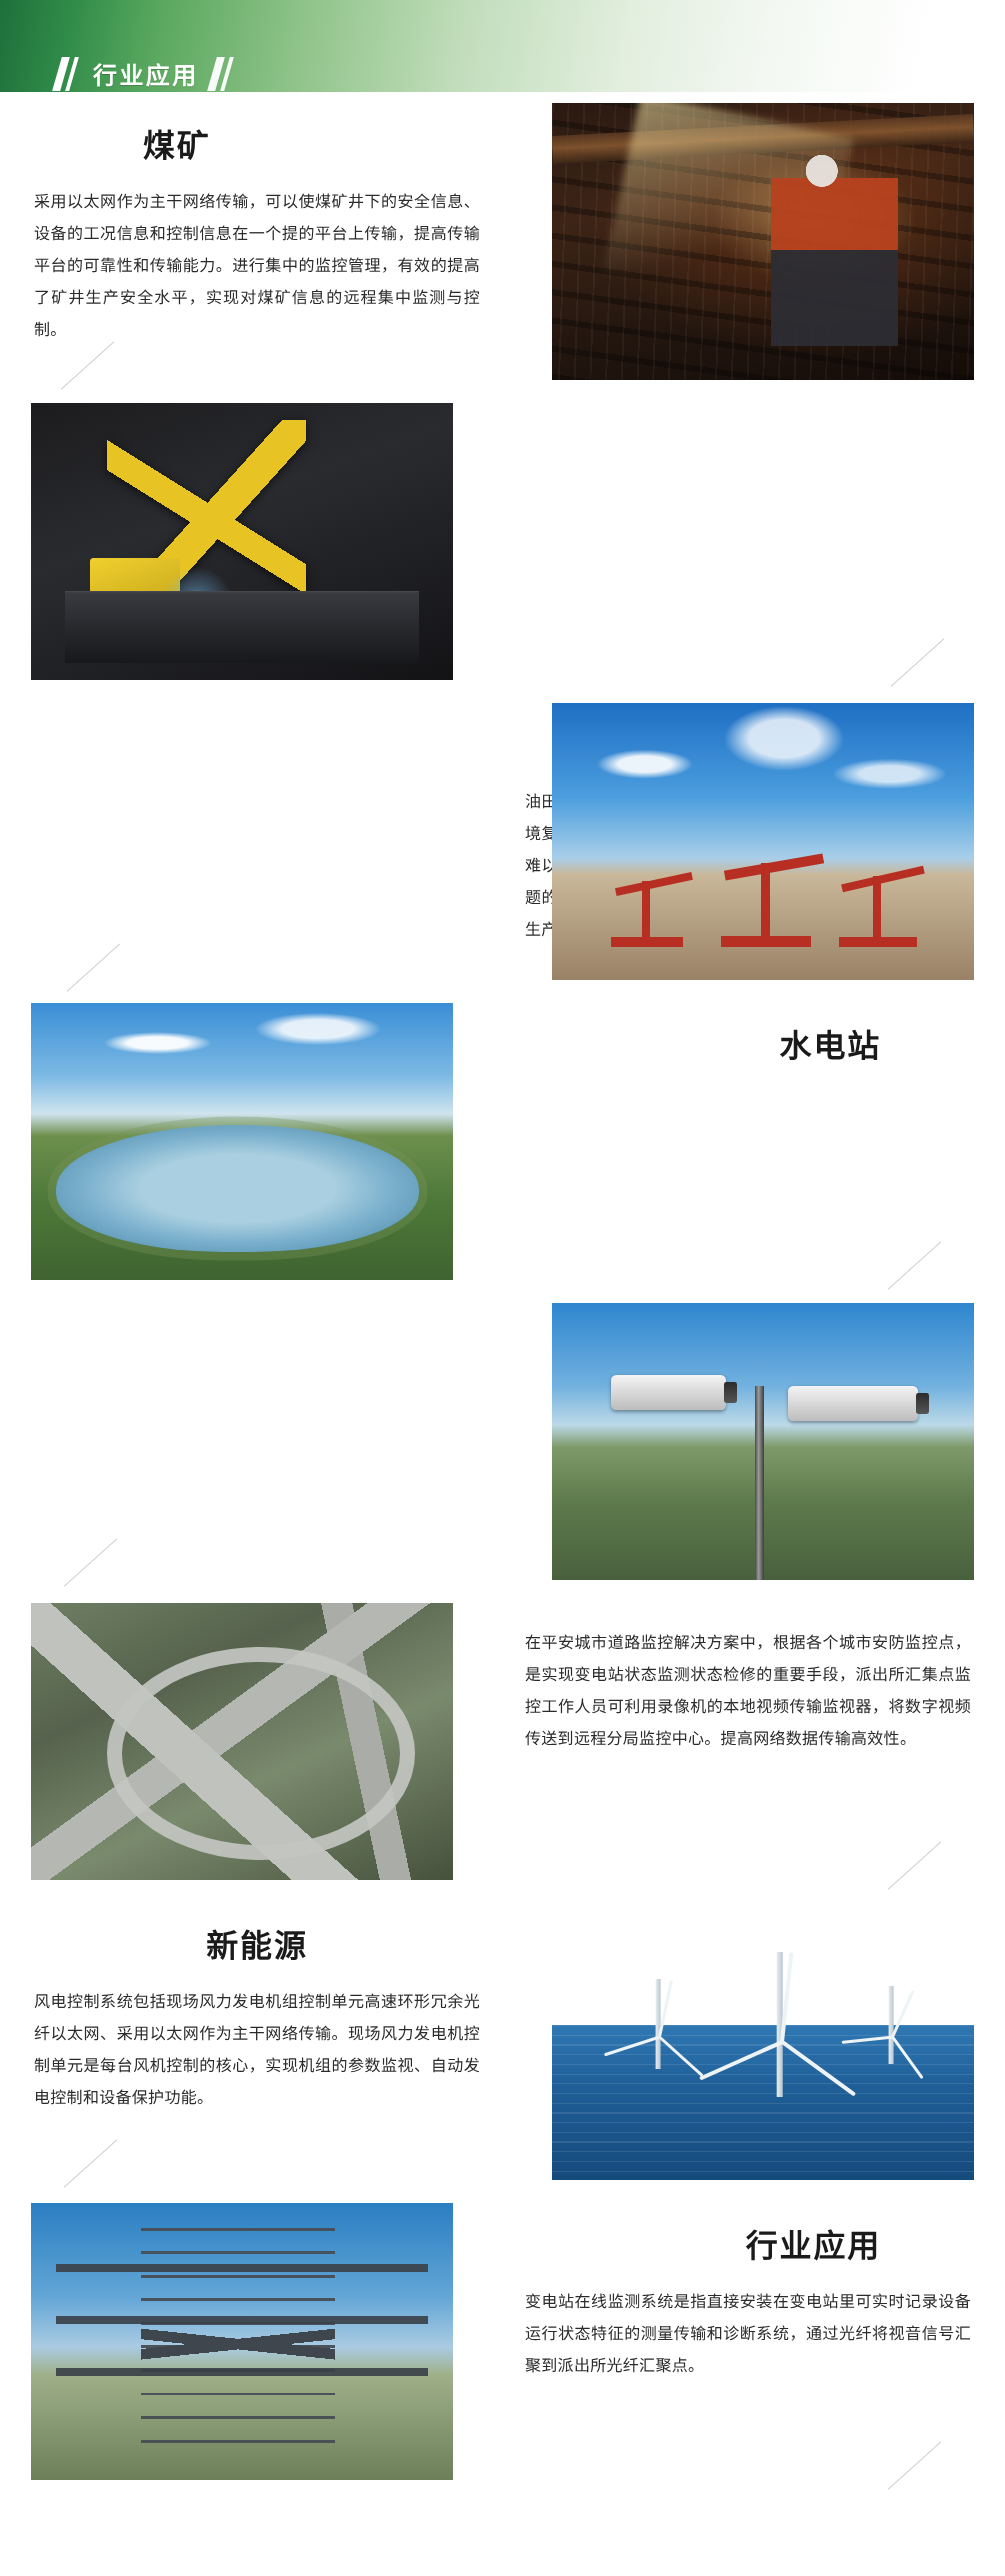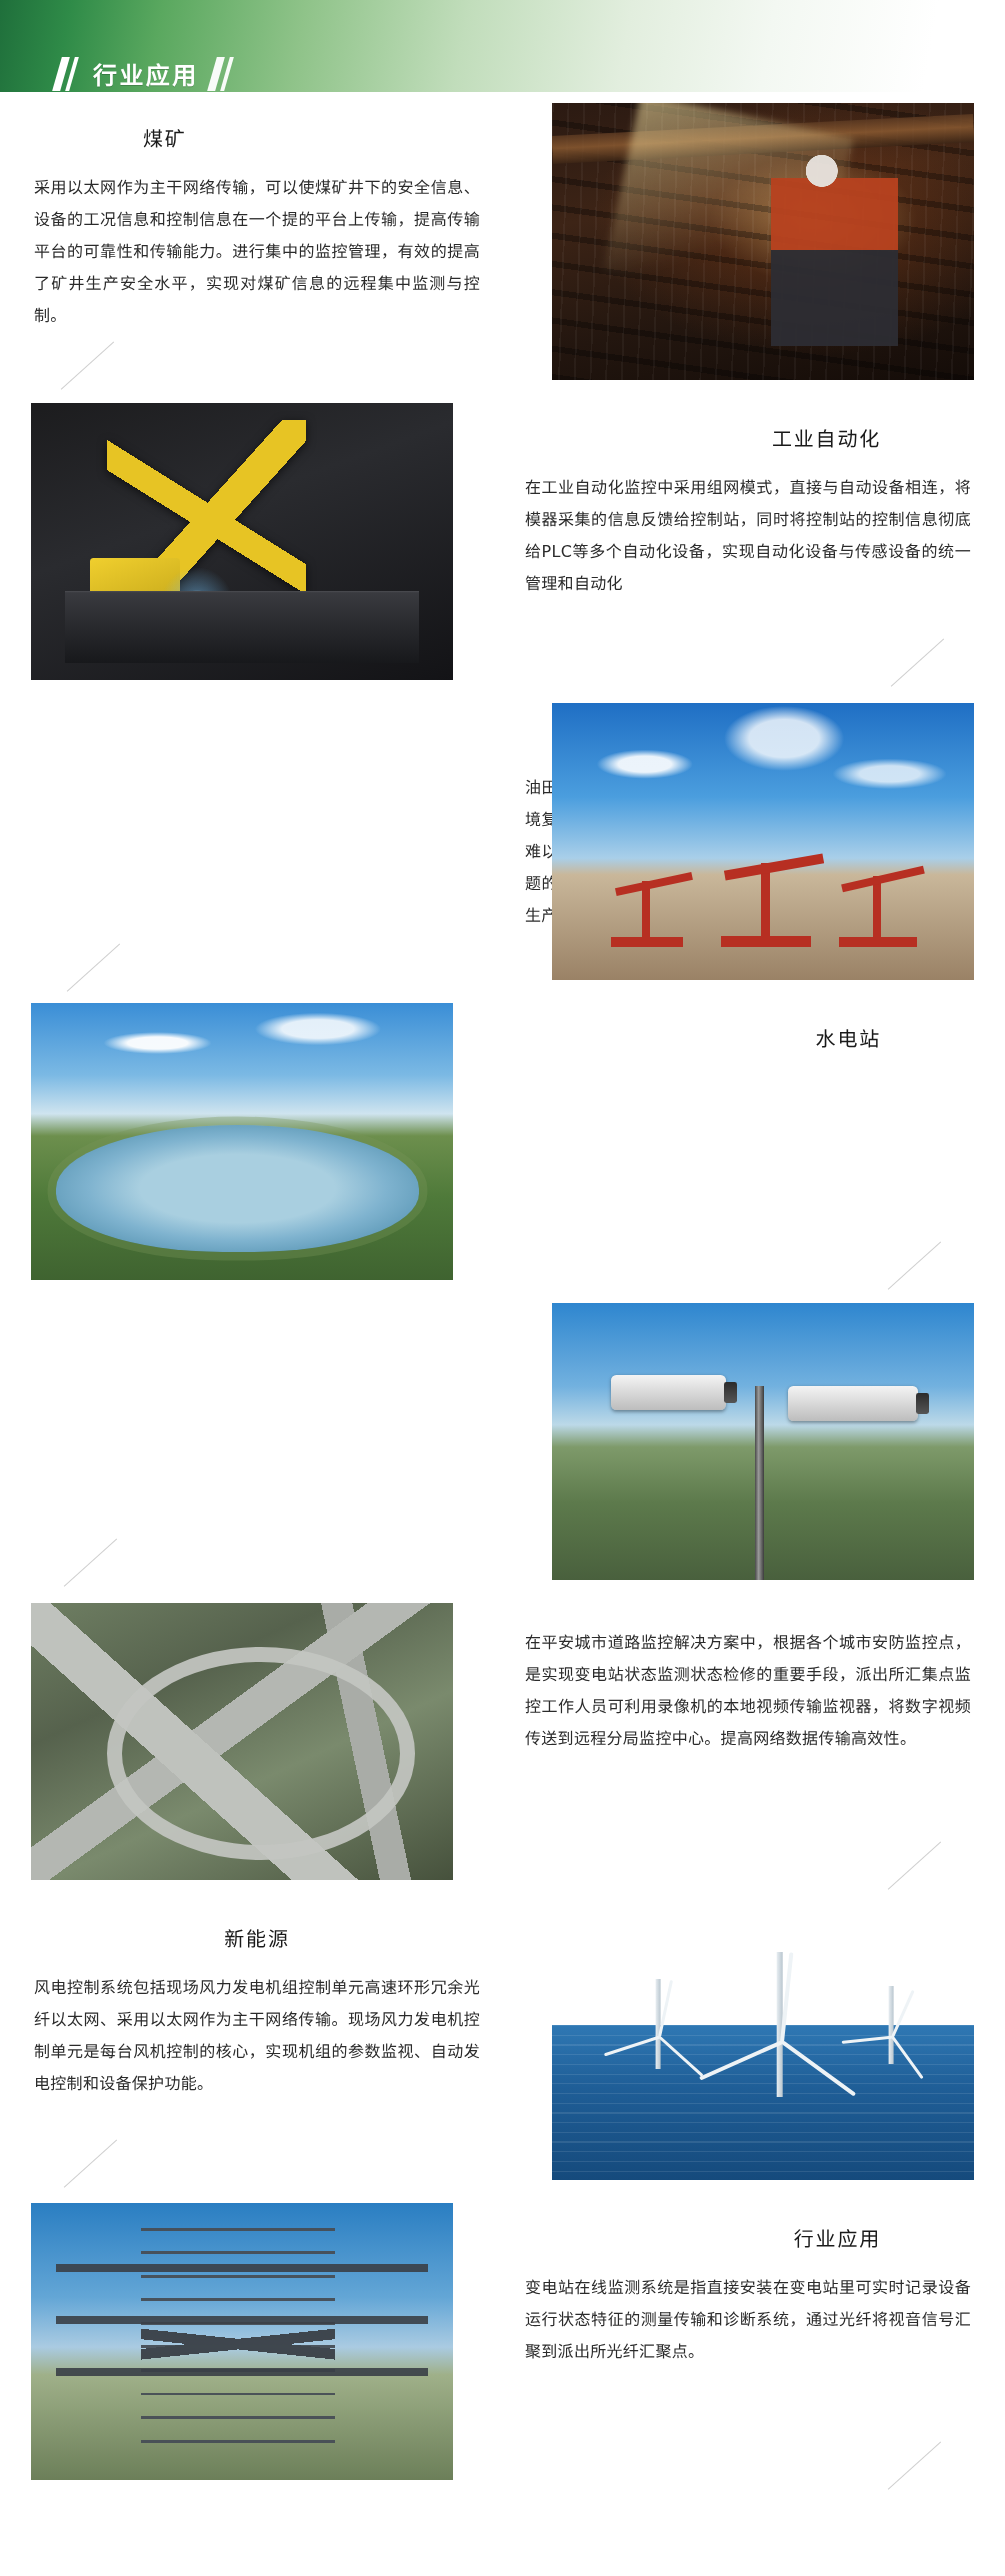--- a/index.html
+++ b/index.html
@@ -85,22 +85,22 @@
 
   .section .textblock {
     position: absolute;
     width: 446px;
     top: 35px;
   }
   .section.text-left .textblock { left: 34px; text-align: left; }
   .section.text-right .textblock { right: 34px; text-align: right; }
 
   .sec-title {
-    font-size: 20px;
-    font-weight: 400;
+    font-size: 32px;
+    font-weight: 700;
     color: #1a1a1a;
     letter-spacing: 1.8px;
     margin-bottom: 20.5px;
     line-height: 1.2;
   }
   .section.text-left .sec-title { padding-left: 109px; }
   .section.text-right .sec-title { padding-right: 90px; }
 
   .sec-body {
     font-size: 16px;
@@ -358,24 +358,20 @@
     <div class="divline" style="left:52px; top:273px;"></div>
   </section>
 
   <section class="section text-right">
     <div class="photo">
       <div class="ph ph-robot">
         <div class="robot-base"></div>
         <div class="robot-spark"></div>
       </div>
     </div>
-    <div class="textblock">
-      <div class="sec-title">工业自动化</div>
-      <div class="sec-body">在工业自动化监控中采用组网模式，直接与自动设备相连，将模器采集的信息反馈给控制站，同时将控制站的控制信息彻底给PLC等多个自动化设备，实现自动化设备与传感设备的统一管理和自动化</div>
-    </div>
     <div class="divline" style="right:52px; top:270px;"></div>
   </section>
 
   <section class="section text-right">
     <div class="textblock">
       <div class="sec-title" style="text-align:center; padding-right:0;">油田</div>
       <div class="sec-body">油田的生产现场存在此处野外、高度分散、连续运转、周边环境复杂等特点，这给日常生产管理带来参数采集难、突发事件难以及时发现等诸多难题极大的影响力油井产量。解决以上问题的途径，就是建立油井井群的数据采集监控系统，及时了解生产动态。</div>
     </div>
     <div class="photo" style="left:auto; right:31px;">
       <div class="ph ph-oil">

